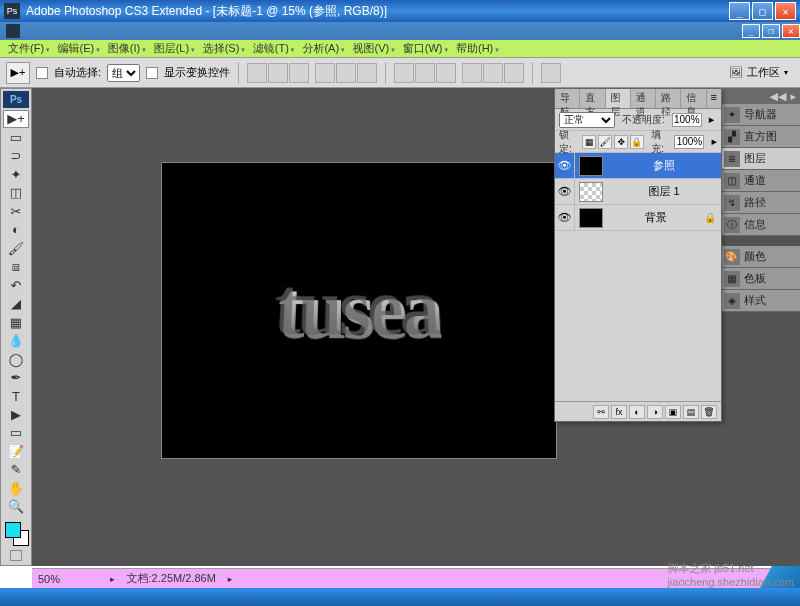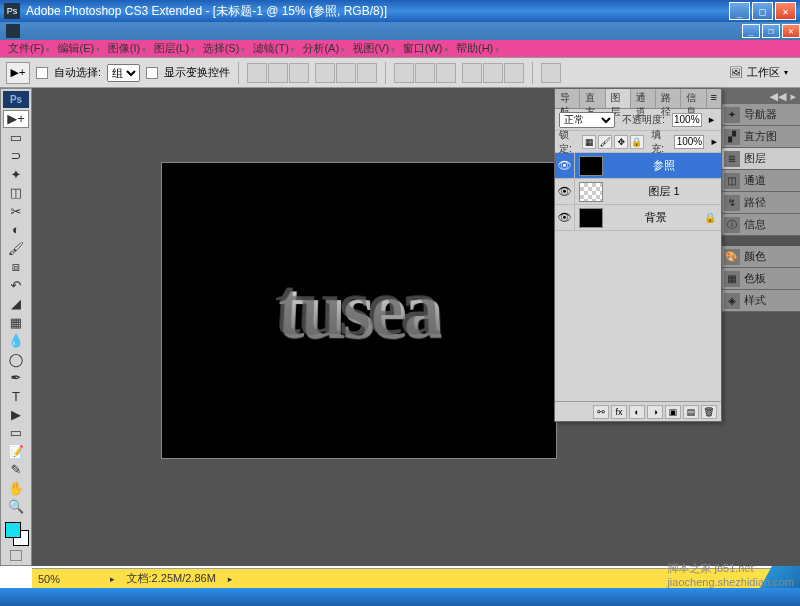--- a/index.html
+++ b/index.html
@@ -13,21 +13,21 @@
 .win-btn { width:21px; height:18px; display:flex; align-items:center; justify-content:center; border:1px solid #fff; background:linear-gradient(#6ba8e8,#3d7dc8); font-family:monospace; font-size:10px; }
 .win-btn.close { background:linear-gradient(#ff8a6a,#e04828); }
 
 
 .docbar { height:18px; background:linear-gradient(#4a8acc,#3d7ab8); display:flex; align-items:center; padding-left:6px; color:#fff; }
 .docbar .app-icon { width:14px; height:14px; background:#234; margin-right:6px; }
 .docbar .spacer { flex:1; }
 .docbar .win-btns .win-btn { width:18px; height:14px; font-size:9px; }
 
 
-.menubar { height:18px; background:#ec4899; border-bottom:1px solid #999; display:flex; align-items:center; padding:0 4px; }
+.menubar { height:18px; background:#bef264; border-bottom:1px solid #999; display:flex; align-items:center; padding:0 4px; }
 .menubar span { padding:0 4px; color:#333; }
 .menu-item::after { content:"▾"; font-size:7px; margin-left:2px; color:#666; }
 
 
 .optbar { height:30px; background:#dcdcdc; border-bottom:1px solid #999; display:flex; align-items:center; padding:0 6px; gap:6px; }
 .tool-icon-sm { width:24px; height:22px; border:1px solid #999; background:#eee; display:flex; align-items:center; justify-content:center; }
 .checkbox { width:12px; height:12px; border:1px solid #888; background:#fff; display:inline-block; }
 .optbar select { height:18px; font-size:11px; }
 .opt-group { display:flex; gap:1px; }
 .opt-btn { width:20px; height:20px; background:#d4d4d4; border:1px solid #aaa; }
@@ -47,21 +47,21 @@
 .swatch-fg { width:16px; height:16px; background:#1adff0; border:1px solid #000; position:absolute; left:2px; top:2px; }
 .swatch-bg { width:16px; height:16px; background:#fff; border:1px solid #000; position:absolute; left:10px; top:10px; }
 .qm-btn { width:12px; height:12px; border:1px solid #888; margin:2px auto; }
 
 
 .canvas-wrap { flex:1; position:relative; }
 .canvas { position:absolute; left:130px; top:75px; width:394px; height:295px; background:#000; box-shadow:0 0 0 1px #888; display:flex; align-items:center; justify-content:center; }
 .canvas-text { font-size:82px; font-weight:bold; font-family:Georgia,serif; background:linear-gradient(#fff,#555); -webkit-background-clip:text; background-clip:text; color:transparent; letter-spacing:-4px; text-shadow:-4px -4px 0 rgba(100,100,100,0.7); transform:perspective(200px) rotateX(8deg); }
 
 
-.status { position:absolute; bottom:18px; left:32px; right:16px; height:20px; background:#fde047; border-top:1px solid #999; display:flex; align-items:center; padding:1px 6px; gap:12px; color:#333; }
+.status { position:absolute; bottom:18px; left:32px; right:16px; height:20px; background:#f0abfc; border-top:1px solid #999; display:flex; align-items:center; padding:1px 6px; gap:12px; color:#333; }
 .status .zoom { width:60px; }
 .status .arrow { font-size:9px; }
 
 
 .dock-col { position:absolute; top:88px; right:0; width:80px; background:#535353; }
 .dock-tabs-top { height:16px; background:#6a6a6a; display:flex; justify-content:flex-end; align-items:center; padding:0 4px; gap:4px; color:#ccc; font-size:9px; }
 .dock-item { height:22px; background:#999; border-bottom:1px solid #666; display:flex; align-items:center; gap:4px; padding:0 4px; color:#222; }
 .dock-item.active { background:#ccc; }
 .dock-icon { width:16px; height:16px; background:#777; display:flex; align-items:center; justify-content:center; font-size:10px; }
 

